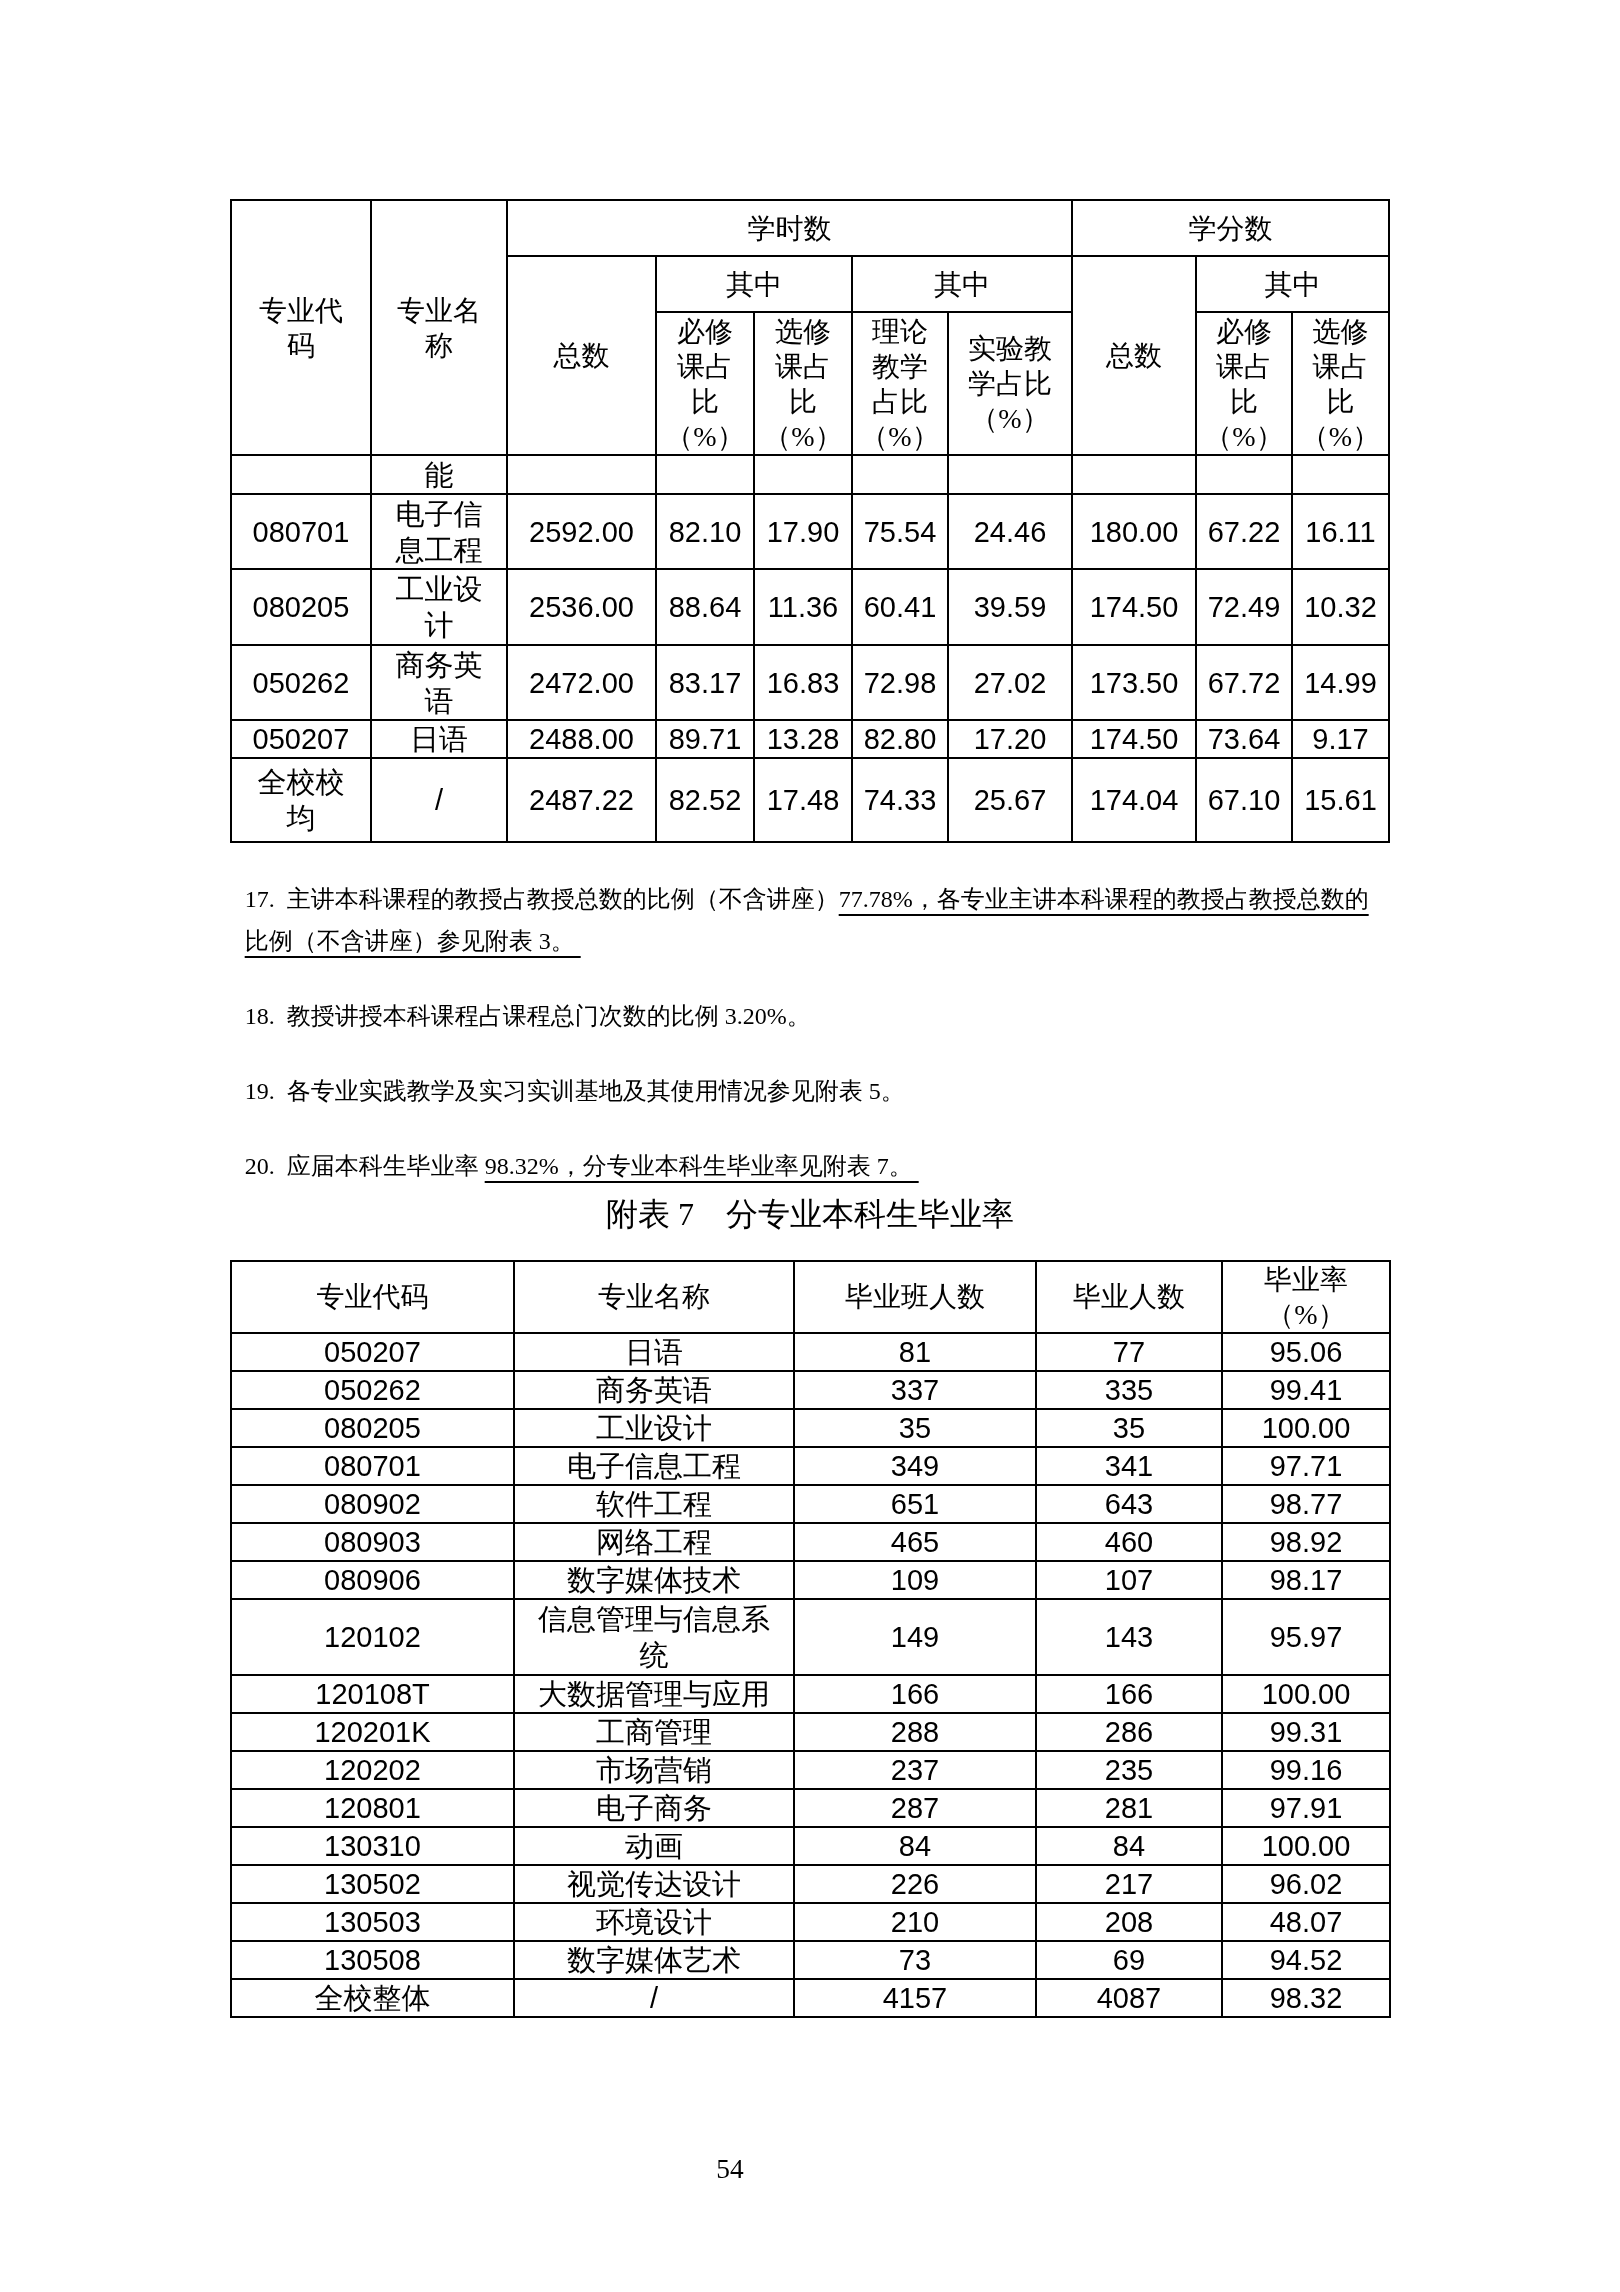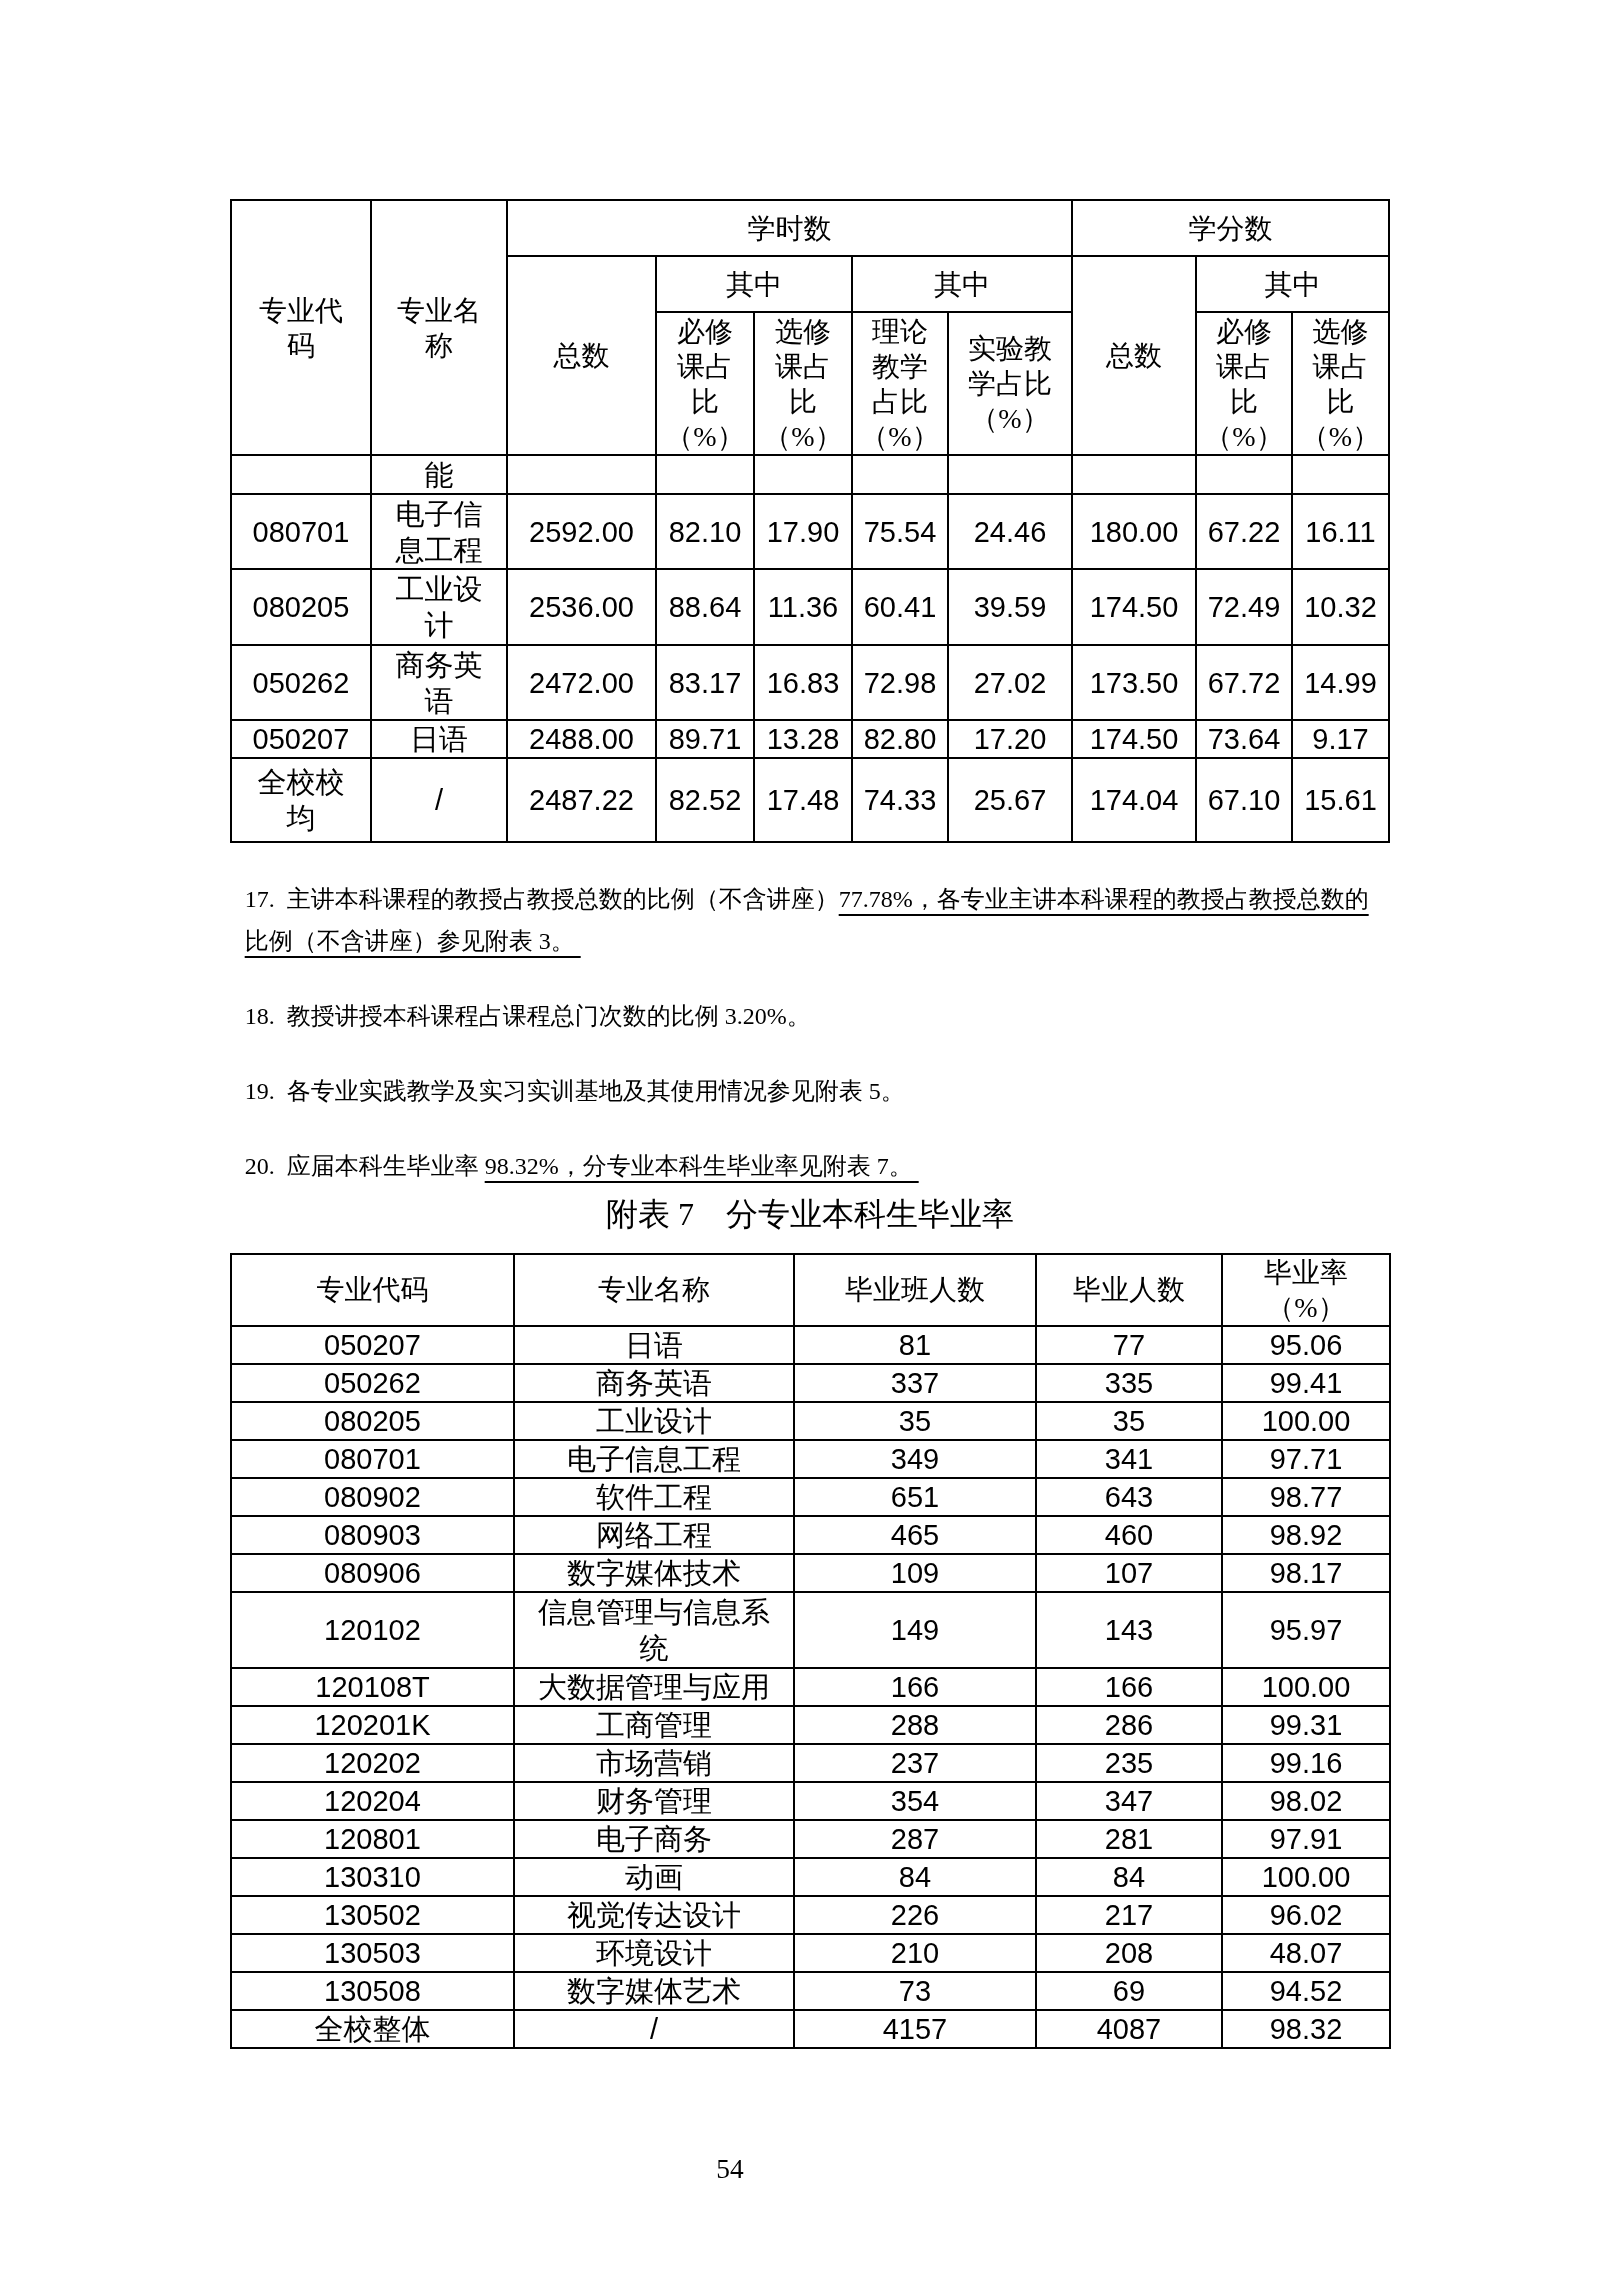--- a/index.html
+++ b/index.html
@@ -10,21 +10,21 @@
   table{border:2.9px solid #000;}
   td,th{border:2px solid #000;padding:0 2px;text-align:center;vertical-align:middle;
         white-space:pre-line;overflow:hidden;font-weight:normal;}
   th{font-size:28px;line-height:35px;}
   td{font-size:29px;line-height:36px;}
   .num{font-family:"Liberation Sans","DejaVu Sans",sans-serif;font-size:29px;}
   .para{font-size:24px;line-height:42px;margin:33px 0 0 14.7px;white-space:pre-wrap;}
   .para-first{margin-top:35px;}
   .ul{text-decoration:underline;text-decoration-thickness:2px;text-underline-offset:6.9px;}
   .caption{font-size:32px;line-height:42px;margin-top:5.9px;text-align:center;white-space:pre-wrap;}
-  .t2{margin-top:18px;}
+  .t2{margin-top:25px;}
   .footer{position:absolute;top:2154px;left:0;width:1460px;text-align:center;font-size:27.4px;}
 </style>
 </head>
 <body>
 
 <div class="page">
   <div class="content">
 
     <table>
       <colgroup>
@@ -257,27 +257,20 @@
         <td class="num">99.31</td>
       </tr>
       <tr style="height:38px">
         <td class="num">120202</td>
         <td>市场营销</td>
         <td class="num">237</td>
         <td class="num">235</td>
         <td class="num">99.16</td>
       </tr>
       <tr style="height:38px">
-        <td class="num">120204</td>
-        <td>财务管理</td>
-        <td class="num">354</td>
-        <td class="num">347</td>
-        <td class="num">98.02</td>
-      </tr>
-      <tr style="height:38px">
         <td class="num">120801</td>
         <td>电子商务</td>
         <td class="num">287</td>
         <td class="num">281</td>
         <td class="num">97.91</td>
       </tr>
       <tr style="height:38px">
         <td class="num">130310</td>
         <td>动画</td>
         <td class="num">84</td>

